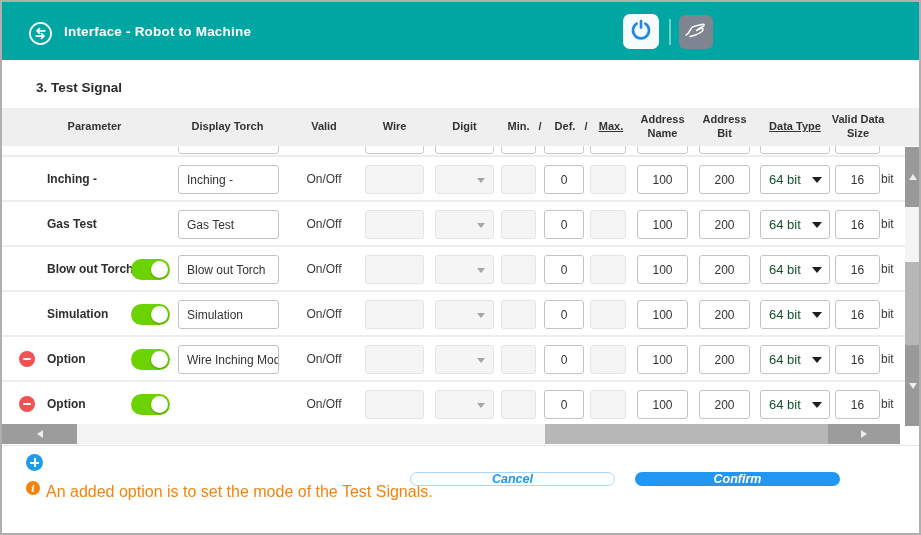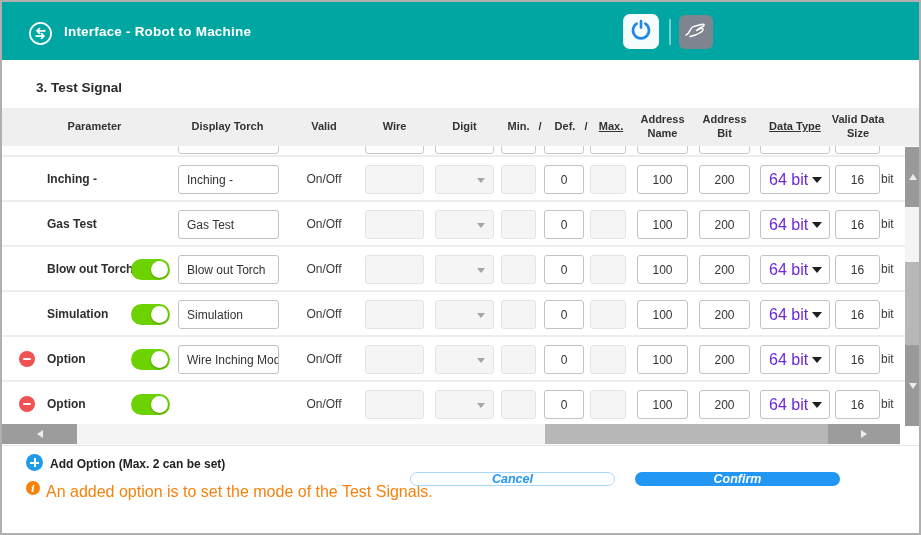--- a/index.html
+++ b/index.html
@@ -44,21 +44,21 @@
   .toggle { position:absolute; left:129px; top:12px; width:39px; height:21px; border-radius:11px; background:#6CD300; }
   .toggle::after { content:""; position:absolute; right:2px; top:2px; width:17px; height:17px; border-radius:50%;
                    background:#fff; box-shadow:0 1px 2px rgba(0,0,0,.3); }
   .cell-text { position:absolute; top:0; height:100%; display:flex; align-items:center; justify-content:center;
                font-size:12px; color:#3A3A3A; }
   input.box, .box { position:absolute; top:8px; height:29px; font-family:"Liberation Sans", sans-serif; }
   .ebox { background:#fff; border:1.5px solid #C2C2C2; border-radius:3px; font-size:12px; color:#333; }
   .dbox { background:#F5F5F5; border:1px solid #E4E4E4; border-radius:3px; }
   input.ebox { outline:none; }
   .center { text-align:center; }
-  .dropdown { display:flex; align-items:center; padding-left:8px; font-size:16px; color:#6d28d9; position:absolute; }
+  .dropdown { display:flex; align-items:center; padding-left:8px; font-size:13px; color:#14532d; position:absolute; }
 
   .tri { width:0; height:0; }
   .tri-down-gray { border-left:4.5px solid transparent; border-right:4.5px solid transparent; border-top:5.5px solid #A5A5A5; }
   .tri-down-dark { border-left:5px solid transparent; border-right:5px solid transparent; border-top:6px solid #1E1E1E; }
   .digit-caret { position:absolute; right:8px; top:12px; }
   .dt-caret { position:absolute; right:7px; top:11px; }
 
   
   .vscroll { position:absolute; left:903px; top:145px; width:15px; height:279px; }
   .vs-up   { position:absolute; left:0; top:0; width:15px; height:60px; background:#999; display:flex; align-items:center; justify-content:center; }
@@ -314,20 +314,19 @@
     <div class="hs-track"></div>
     <div class="hs-thumb"></div>
     <div class="hs-right">
         <span class="tri tri-right-w"></span>
       </div>
   </div>
 
   <div class="footer-divider"></div>
 
   <div class="plus-btn"></div>
-  <div class="add-option-label">Add Option (Max. 2 can be set)</div>
 
   <div class="info-icon">i</div>
   <div class="info-text">An added option is to set the mode of the Test Signals.</div>
 
   <div class="btn btn-cancel">Cancel</div>
   <div class="btn btn-confirm">Confirm</div>
 </div>
 
 </body></html>

